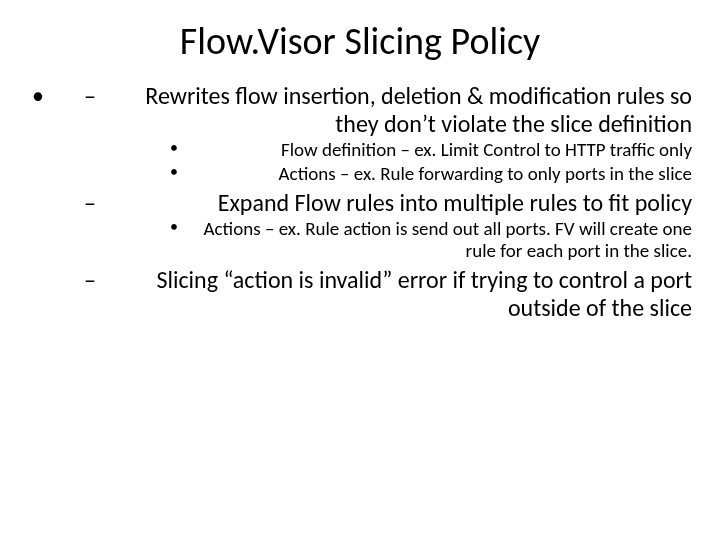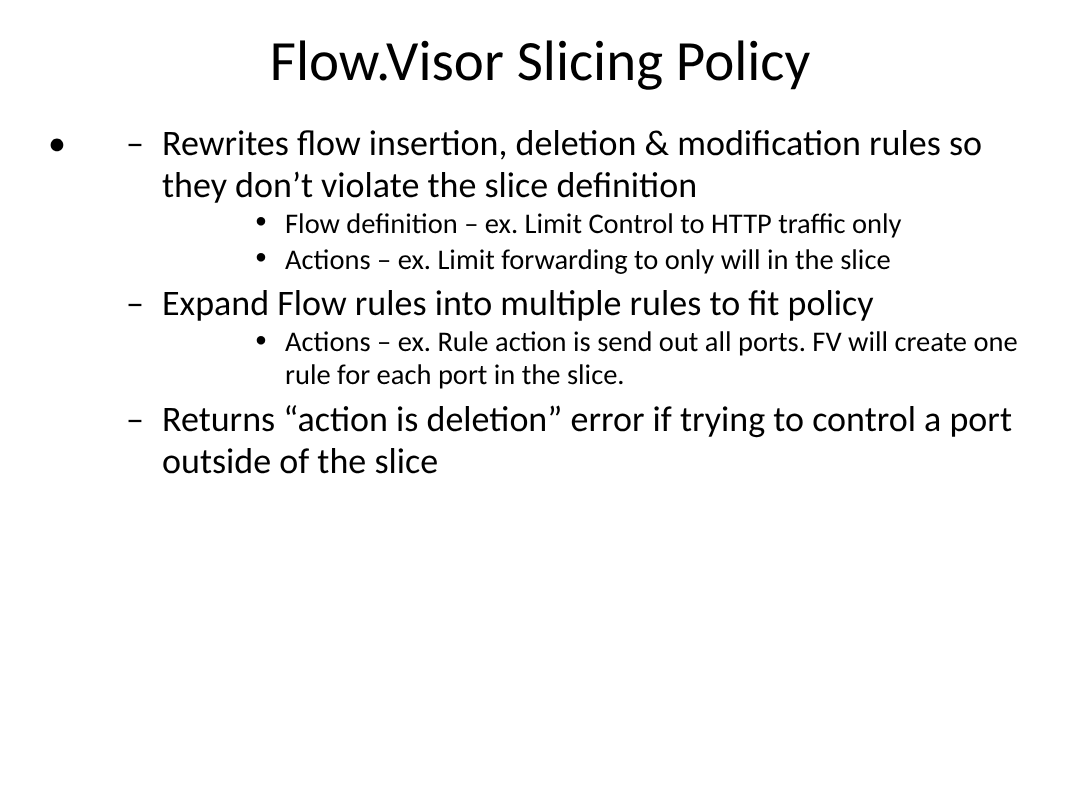--- a/index.html
+++ b/index.html
@@ -43,20 +43,21 @@
     top: 0;
     font-size: 24px;
   }
   .lvl2 > li {
     font-size: 24px;
     line-height: 1.15;
     padding-left: 54px;
     position: relative;
     margin-top: 4px;
     margin-bottom: 2px;
+    text-align: right;
   }
   .lvl2 > li::before {
     content: "–";
     position: absolute;
     left: 30px;
     top: 0;
     font-size: 24px;
   }
   .lvl3 > li {
     font-size: 19px;
@@ -80,28 +81,28 @@
 <div class="slide">
   <h1 class="title">Flow.Visor Slicing Policy</h1>
 
   <ul class="lvl1">
     <li>
       <ul class="lvl2">
         <li>
           <span>Rewrites flow insertion, deletion &amp; modification rules so they don’t violate the slice definition</span>
           <ul class="lvl3">
             <li><span>Flow definition – ex. Limit Control to HTTP traffic only</span></li>
-            <li><span>Actions – ex. Limit forwarding to only will in the slice</span></li>
+            <li><span>Actions – ex. Rule forwarding to only ports in the slice</span></li>
           </ul>
         </li>
         <li>
           <span>Expand Flow rules into multiple rules to fit policy</span>
           <ul class="lvl3">
             <li><span>Actions – ex. Rule action is send out all ports. FV will create one rule for each port in the slice.</span></li>
           </ul>
         </li>
         <li>
-          <span>Returns “action is deletion” error if trying to control a port outside of the slice</span>
+          <span>Slicing “action is invalid” error if trying to control a port outside of the slice</span>
         </li>
       </ul>
     </li>
   </ul>
 </div>
 
 </body></html>

